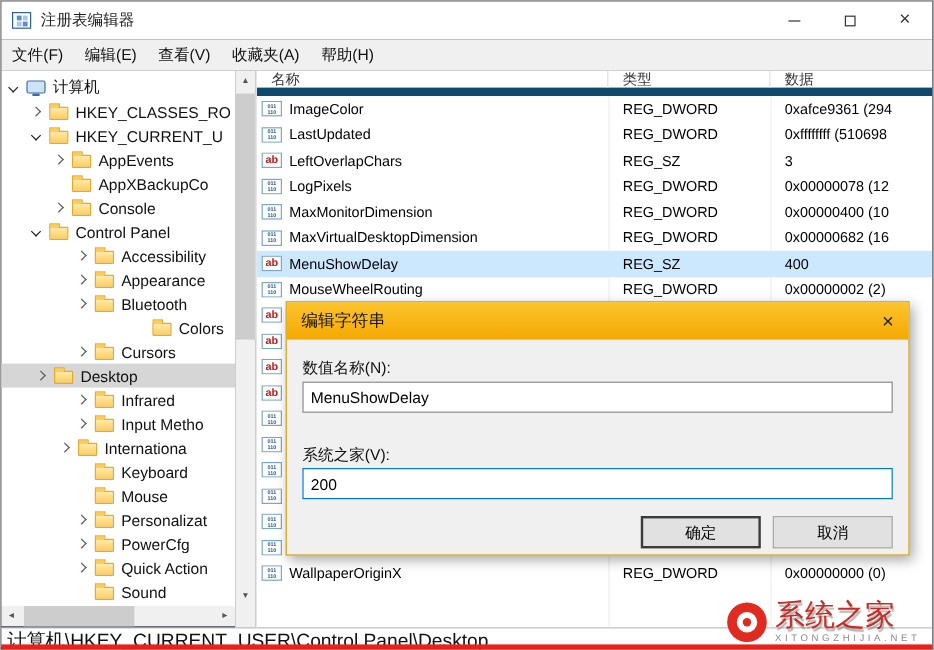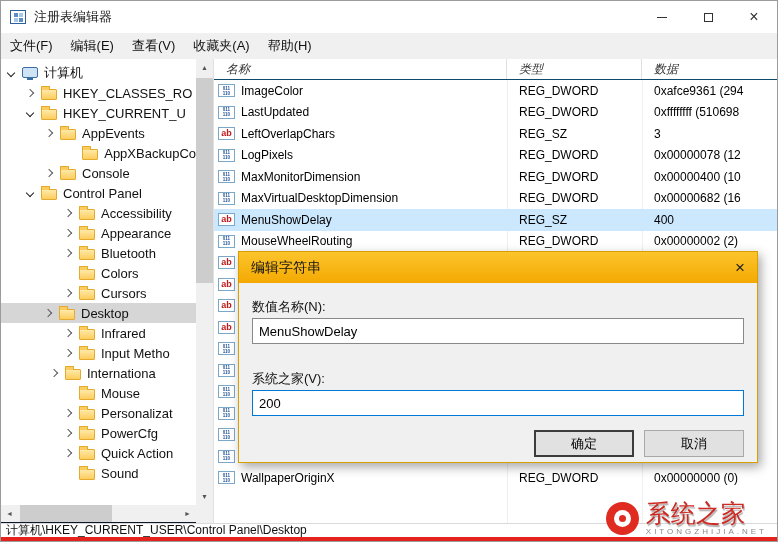--- a/index.html
+++ b/index.html
@@ -43,36 +43,36 @@
   .vs-track { flex:1; width:100%; position:relative; }
   .vs-thumb { position:absolute; top:2px; left:0; width:100%; height:205px; background:#cdcdcd; }
   .hscroll { position:absolute; left:0; top:504px; width:195px; height:17px; background:#f0f0f0; display:flex; align-items:center; color:#555; }
   .hs-arrow { width:17px; text-align:center; font-size:7px; }
   .hs-track { flex:1; height:100%; position:relative; }
   .hs-thumb { position:absolute; left:2px; top:0; height:100%; width:92px; background:#cdcdcd; }
   .corner { position:absolute; left:195px; top:504px; width:17px; height:18px; background:#f0f0f0; }
 
   
   .list { position:absolute; top:58px; left:212px; right:0; height:464px; border-left:1px solid #e0e0e0; background:#fff; overflow:hidden; }
-  .lheader { height:21px; display:flex; border-bottom:1px solid #0c4a6e; font-size:12px; color:#333;font-style:italic; }
+  .lheader { height:21px; display:flex; border-bottom:7px solid #0c4a6e; font-size:12px; color:#333; }
   .lh-cell { display:flex; align-items:center; padding-left:12px; border-right:1px solid #e0e0e0; }
   .lh-name { width:293px; } .lh-type { width:135px; } .lh-data { flex:1; border-right:none; }
   .colline { position:absolute; top:21px; bottom:0; width:1px; background:#efefef; }
   .lrow { height:21.5px; display:flex; align-items:center; font-size:12px; color:#000; position:relative; }
   .lrow.sel { background:#cce8ff; }
   .lcell-name { width:293px; display:flex; align-items:center; padding-left:4px; overflow:hidden; white-space:nowrap; }
   .lcell-type { width:135px; padding-left:12px; overflow:hidden; white-space:nowrap; }
   .lcell-data { flex:1; padding-left:12px; overflow:hidden; white-space:nowrap; }
   .vicon { flex:none; width:17px; height:13px; margin-right:6px; border:1px solid #7ba7c9; background:#fff; display:flex; align-items:center; justify-content:center; }
   .vicon.sz { color:#c11818; font-size:9px; font-weight:bold; }
   .vicon.sz::after { content:"ab"; line-height:1; }
   .vicon.dword::after { content:"011\A 110"; white-space:pre; font-size:4.5px; line-height:1.15; color:#1d4f91; font-weight:bold; }
 
   
-  .statusbar { position:absolute; left:0; right:0; top:522px; height:16px; border-top:1px solid #d9d9d9; background:#fff; font-size:12px; display:flex; align-items:flex-end; padding-left:5px; color:#111; }
+  .statusbar { position:absolute; left:0; right:0; top:522px; height:16px; border-top:1px solid #d9d9d9; background:#fff; font-size:16px; display:flex; align-items:flex-start; padding-left:5px; color:#111; }
   .redbar { position:absolute; left:0; right:0; bottom:0; height:4px; background:#e4231d; z-index:6; }
 
   
   .dialog { position:absolute; left:237px; top:250px; width:520px; height:212px; background:#f0f0f0; border:1px solid #d99e00; box-shadow:3px 4px 10px rgba(0,0,0,.35); z-index:10; }
   .dtitle { height:31px; background:linear-gradient(180deg,#fcc42c,#f4a902); display:flex; align-items:center; padding:0 12px; font-size:14px; color:#111; }
   .dclose { margin-left:auto; font-size:17px; color:#222; line-height:1; }
   .dlabel { position:absolute; left:13px; font-size:13px; color:#111; }
   .dlabel.l1 { top:46px; } .dlabel.l2 { top:118px; }
   .dinput { position:absolute; left:13px; right:13px; height:26px; border:1px solid #898989; background:#fff; font-size:13px; padding:0 6px; font-family:inherit; }
   .dinput.i1 { top:66px; } .dinput.i2 { top:138px; border-color:#0078d7; }
@@ -133,21 +133,21 @@
         <div class="trow" style="padding-left: 24px;">
           <span class="chev expanded"></span>
           <span class="ticon folder"></span>
           <span class="tlabel">HKEY_CURRENT_U</span>
         </div>
         <div class="trow" style="padding-left: 43px;">
           <span class="chev collapsed"></span>
           <span class="ticon folder"></span>
           <span class="tlabel">AppEvents</span>
         </div>
-        <div class="trow" style="padding-left: 43px; justify-content: flex-end;">
+        <div class="trow" style="padding-left: 43px;">
           <span class="chev leaf"></span>
           <span class="ticon folder"></span>
           <span class="tlabel">AppXBackupCo</span>
         </div>
         <div class="trow" style="padding-left: 43px;">
           <span class="chev collapsed"></span>
           <span class="ticon folder"></span>
           <span class="tlabel">Console</span>
         </div>
         <div class="trow" style="padding-left: 24px;">
@@ -163,49 +163,54 @@
         <div class="trow" style="padding-left: 62px;">
           <span class="chev collapsed"></span>
           <span class="ticon folder"></span>
           <span class="tlabel">Appearance</span>
         </div>
         <div class="trow" style="padding-left: 62px;">
           <span class="chev collapsed"></span>
           <span class="ticon folder"></span>
           <span class="tlabel">Bluetooth</span>
         </div>
-        <div class="trow" style="padding-left: 62px;">
+        <div class="trow" style="padding-left: 62px; margin-left: 48px;">
           <span class="chev leaf"></span>
           <span class="ticon folder"></span>
           <span class="tlabel">Colors</span>
         </div>
         <div class="trow" style="padding-left: 62px;">
           <span class="chev collapsed"></span>
           <span class="ticon folder"></span>
           <span class="tlabel">Cursors</span>
         </div>
-        <div class="trow sel" style="padding-left: 42px;">
+        <div class="trow sel" style="padding-left: 28px;">
           <span class="chev collapsed"></span>
           <span class="ticon folder"></span>
           <span class="tlabel">Desktop</span>
         </div>
         <div class="trow" style="padding-left: 62px;">
           <span class="chev collapsed"></span>
           <span class="ticon folder"></span>
           <span class="tlabel">Infrared</span>
         </div>
         <div class="trow" style="padding-left: 62px;">
           <span class="chev collapsed"></span>
           <span class="ticon folder"></span>
           <span class="tlabel">Input Metho</span>
         </div>
         <div class="trow" style="padding-left: 48px;">
           <span class="chev collapsed"></span>
           <span class="ticon folder"></span>
           <span class="tlabel">Internationa</span>
+        </div>
+        <div class="trow" style="padding-left: 62px;">
+          <span class="chev leaf"></span>
+          <span class="ticon folder"></span>
+          <span class="tlabel">Keyboard</span>
         </div>
         <div class="trow" style="padding-left: 62px;">
           <span class="chev leaf"></span>
           <span class="ticon folder"></span>
           <span class="tlabel">Mouse</span>
         </div>
         <div class="trow" style="padding-left: 62px;">
           <span class="chev collapsed"></span>
           <span class="ticon folder"></span>
           <span class="tlabel">Personalizat</span>

